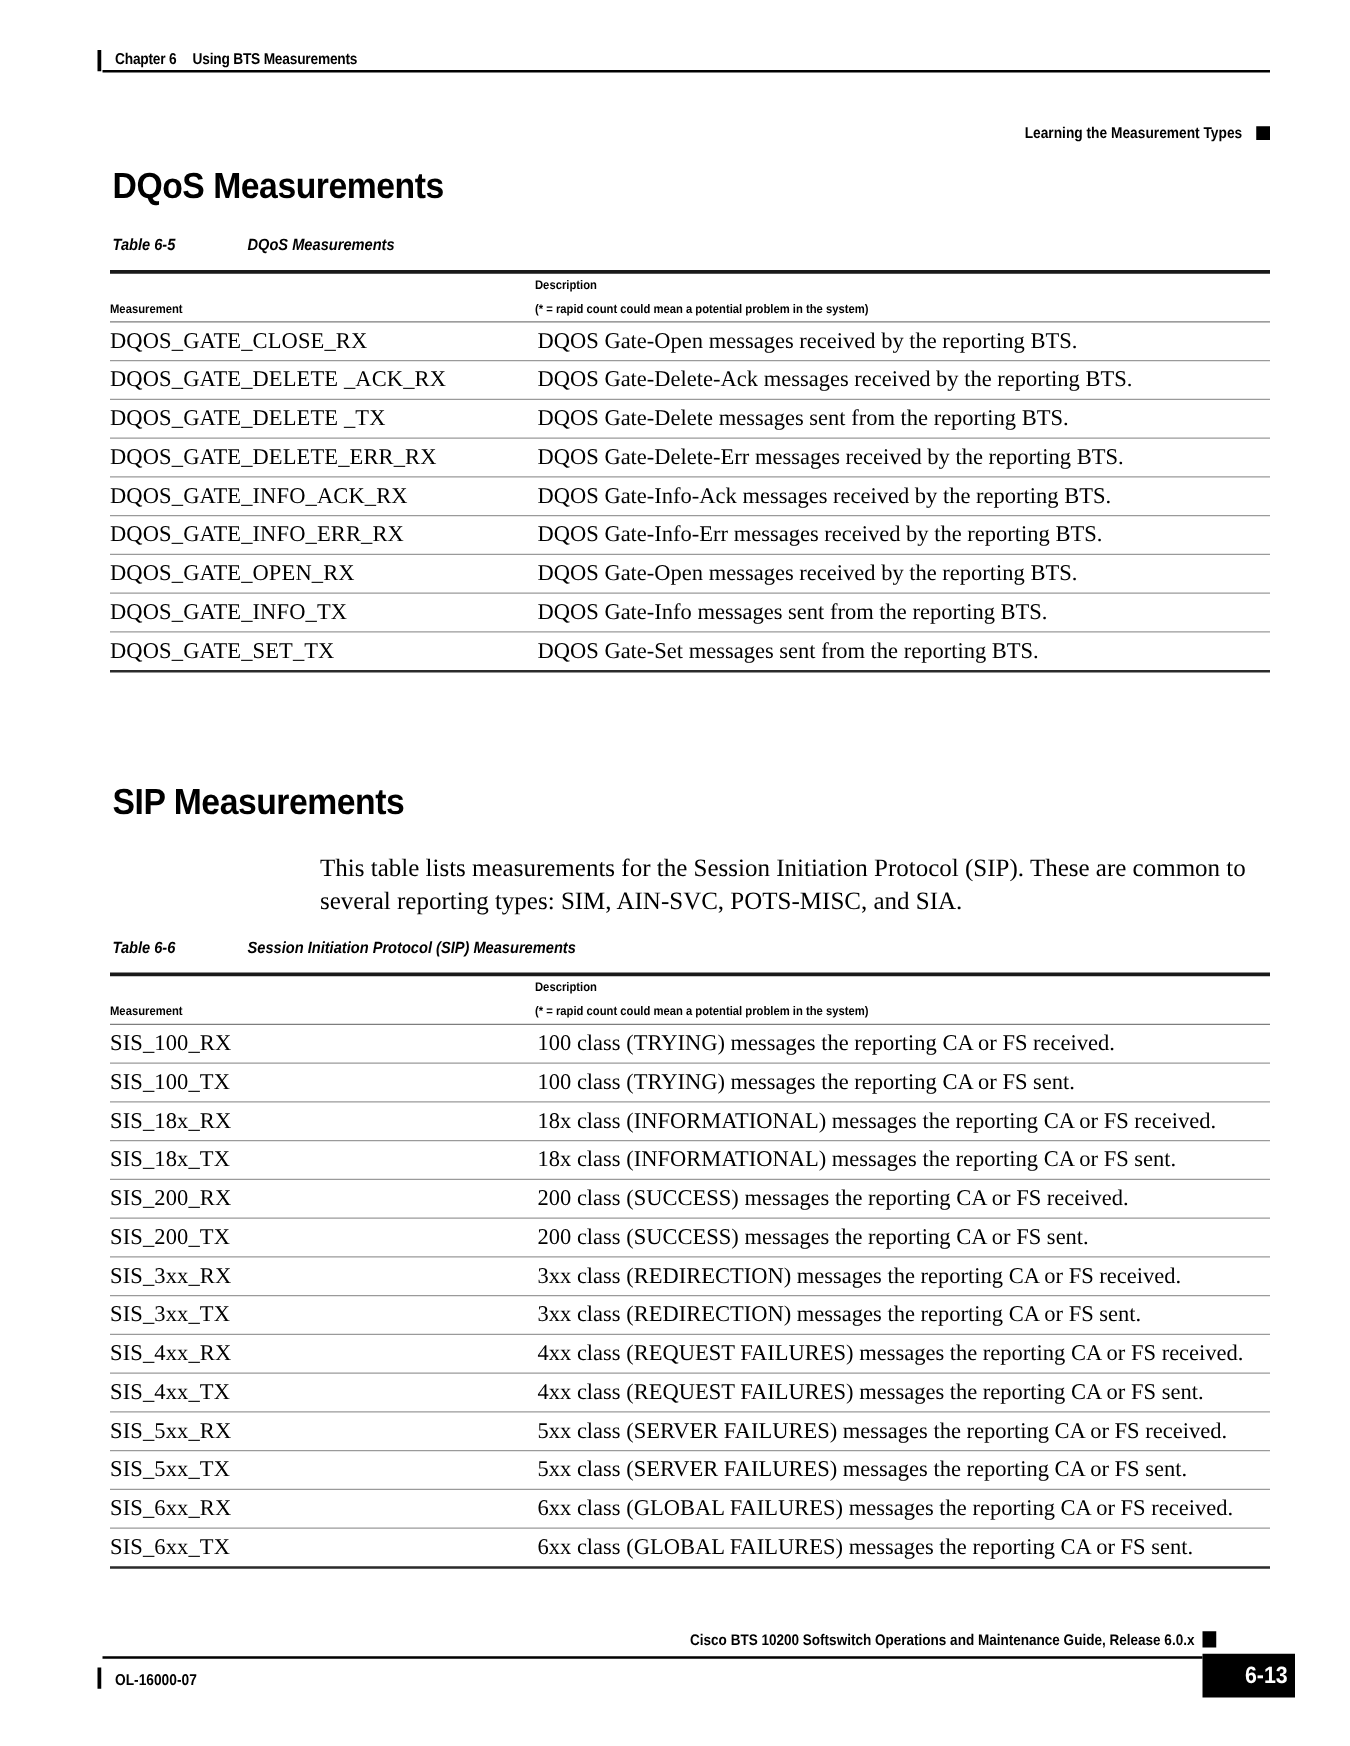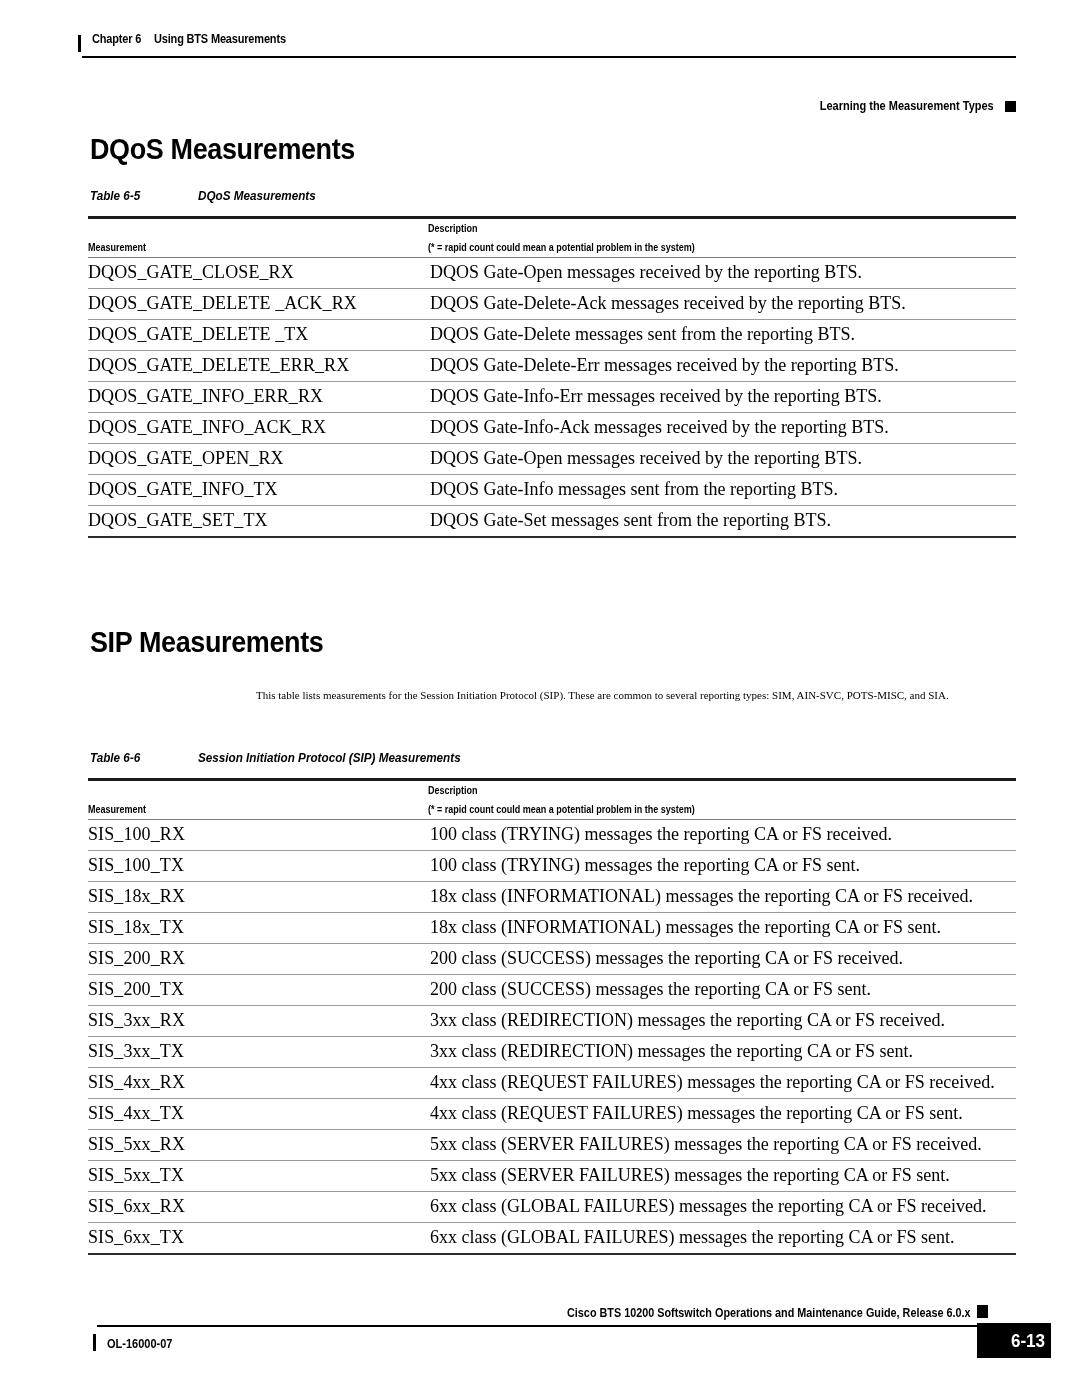--- a/index.html
+++ b/index.html
@@ -26,21 +26,21 @@
     position: absolute;
     left: 78px;
     top: 32px;
     width: 938px;
     height: 46px;
   }
   .run-head-left {
     position: absolute;
     left: 0; top: 0;
     display: flex;
-    align-items: flex-start;
+    align-items: flex-end;
     height: 22px;
   }
   .chap-tick {
     display: inline-block;
     width: 3px;
     height: 17px;
     background: #000;
     margin-right: 11px;
     position: relative;
     top: 3px;
@@ -117,21 +117,21 @@
   }
   .tbl-caption .cap-num { display: inline-block; width: 120px; }
 
   
   .body-para {
     position: absolute;
     left: 256px;
     top: 682px;
     width: 762px;
     font-family: "Liberation Serif", serif;
-    font-size: 11px;
+    font-size: 20px;
     line-height: 26px;
     text-align: left;
   }
 
   
   .doc-table {
     position: absolute;
     left: 88px;
     width: 928px;
     border-collapse: collapse;
@@ -179,21 +179,21 @@
   .doc-table tbody td.cell-desc {
     padding-left: 2px;
   }
 
   #dqos-table { top: 216px; }
   #sip-table  { top: 778px; }
 
   
   .run-foot {
     position: absolute;
-    left: 93px;
+    left: 78px;
     top: 1303px;
     width: 938px;
     height: 60px;
   }
   .foot-center {
     position: absolute;
     left: 0; top: 0;
     width: 878px;
     text-align: right;
     height: 20px;
@@ -321,26 +321,26 @@
         </tr>
         <tr>
           <td class="cell-meas">DQOS_GATE_DELETE _TX</td>
           <td class="cell-desc">DQOS Gate-Delete messages sent from the reporting BTS.</td>
         </tr>
         <tr>
           <td class="cell-meas">DQOS_GATE_DELETE_ERR_RX</td>
           <td class="cell-desc">DQOS Gate-Delete-Err messages received by the reporting BTS.</td>
         </tr>
         <tr>
+          <td class="cell-meas">DQOS_GATE_INFO_ACK_RX</td>
+          <td class="cell-desc">DQOS Gate-Info-Ack messages received by the reporting BTS.</td>
+        </tr>
+        <tr>
           <td class="cell-meas">DQOS_GATE_INFO_ERR_RX</td>
           <td class="cell-desc">DQOS Gate-Info-Err messages received by the reporting BTS.</td>
-        </tr>
-        <tr>
-          <td class="cell-meas">DQOS_GATE_INFO_ACK_RX</td>
-          <td class="cell-desc">DQOS Gate-Info-Ack messages received by the reporting BTS.</td>
         </tr>
         <tr>
           <td class="cell-meas">DQOS_GATE_OPEN_RX</td>
           <td class="cell-desc">DQOS Gate-Open messages received by the reporting BTS.</td>
         </tr>
         <tr>
           <td class="cell-meas">DQOS_GATE_INFO_TX</td>
           <td class="cell-desc">DQOS Gate-Info messages sent from the reporting BTS.</td>
         </tr>
         <tr>

